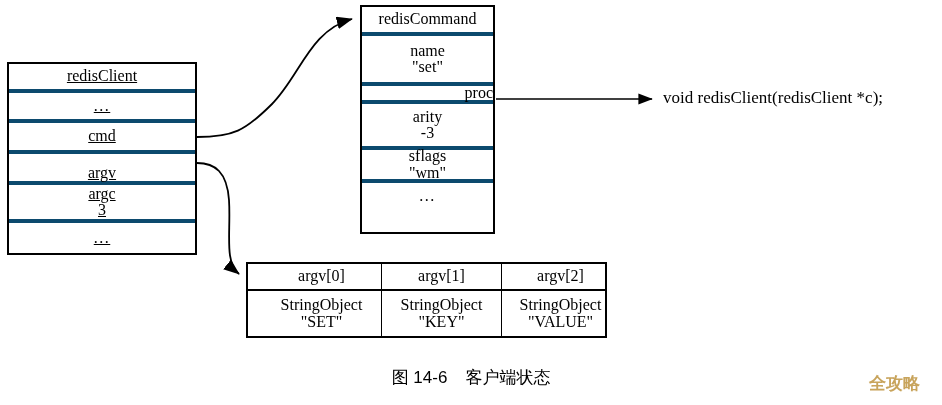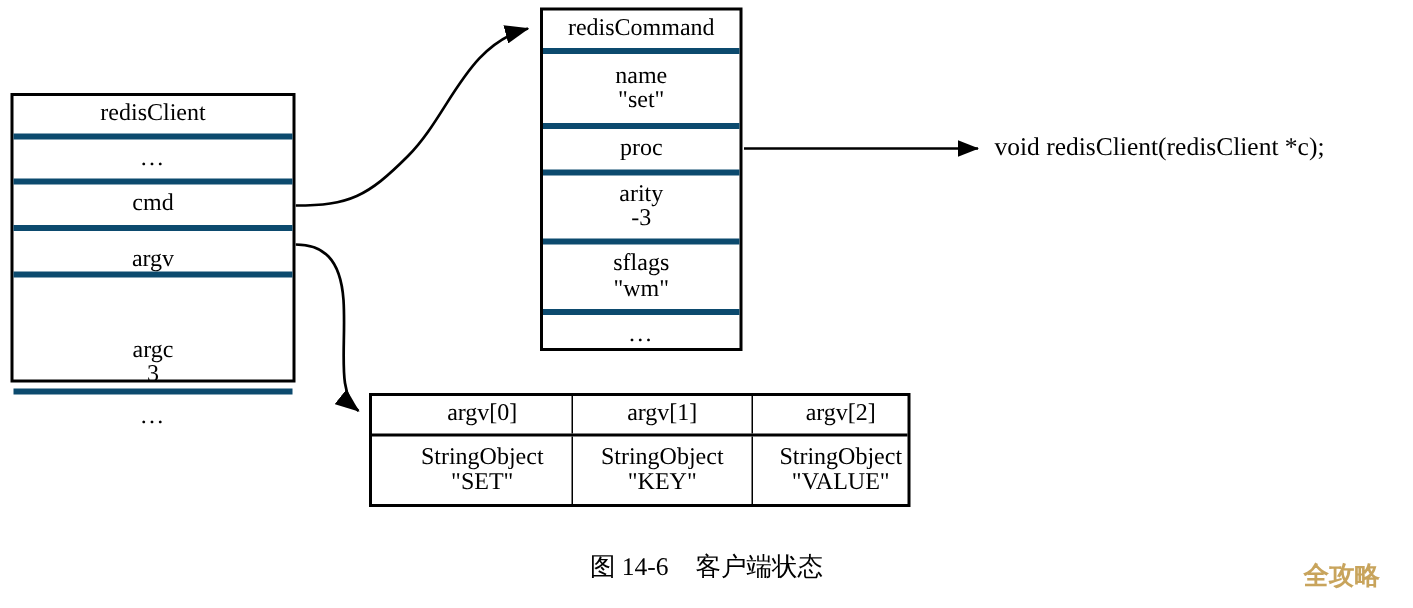--- a/index.html
+++ b/index.html
@@ -50,41 +50,41 @@
     font-size: 16px;
   }
 
   
   #redis-client {
     left: 7px;
     top: 62px;
     width: 190px;
     height: 193px;
   }
-  #redis-client .struct-row { width: 100%; }
+  #redis-client .struct-row { width: 100%; text-decoration: underline; }
   .rc-h   { height: 29px; }
   .rc-e1  { height: 30px; }
   .rc-cmd { height: 31px; }
   .rc-argv{ height: 31px; justify-content: flex-end; }
-  .rc-argc{ height: 38px; margin-top: 40px; }
+  .rc-argc{ height: 38px; }
   .rc-e2  { height: 30px; }
 
   
   #redis-command {
     left: 360px;
     top: 5px;
     width: 135px;
     height: 229px;
   }
   #redis-command .struct-row { width: 100%; }
   .cm-h     { height: 29px; }
   .cm-name  { height: 50px; }
-  .cm-proc  { height: 31px; }
+  .cm-proc  { height: 18px; align-items: flex-end; }
   .cm-arity { height: 46px; }
-  .cm-sflags{ height: 47px; }
+  .cm-sflags{ height: 33px; }
   .cm-e     { height: 26px; }
 
   
   #argv-table {
     left: 246px;
     top: 262px;
     width: 361px;
     height: 76px;
     border: 2px solid #000;
     background: #fff;
@@ -130,21 +130,21 @@
   }
 
   
   #figure-caption {
     position: absolute;
     left: 0;
     top: 366px;
     width: 942px;
     text-align: center;
     font-size: 17px;
-    font-family: Liberation Serif, serif;
+    font-family: Liberation Sans, sans-serif;
   }
   #figure-caption .cap-gap { display: inline-block; width: 18px; }
 
   
   #watermark {
     position: absolute;
     left: 869px;
     top: 372px;
     font-size: 17px;
     font-weight: bold;

